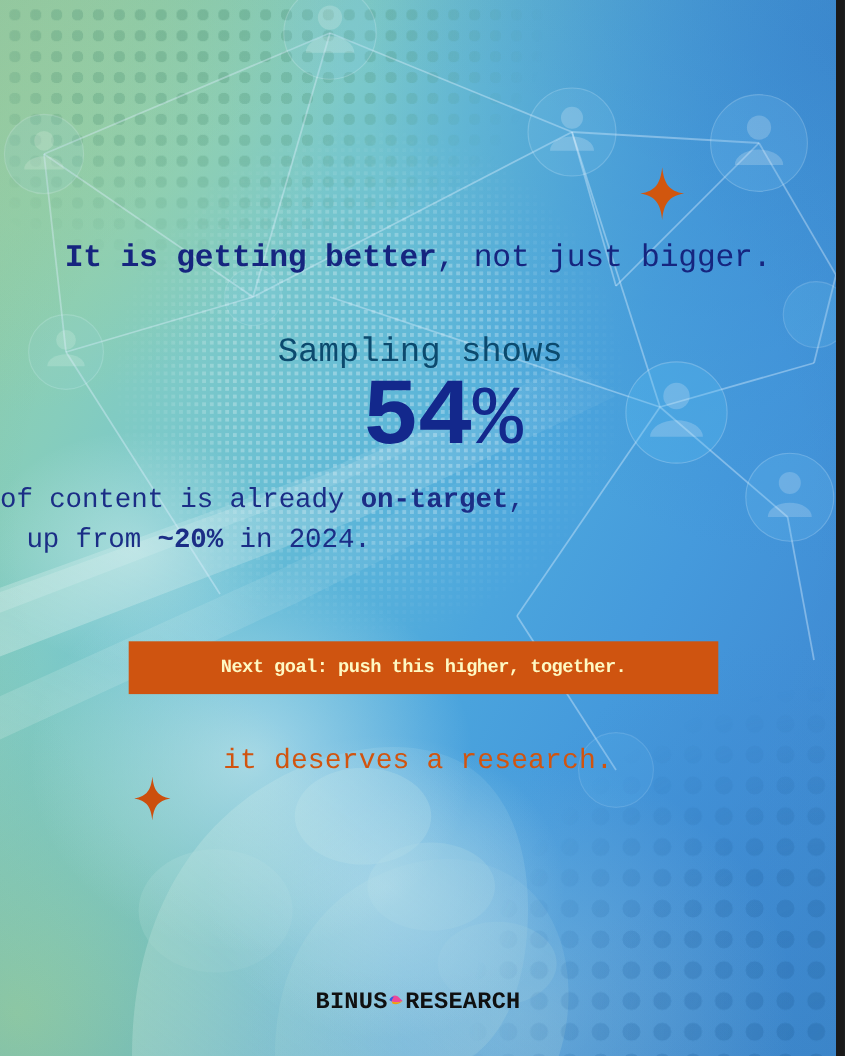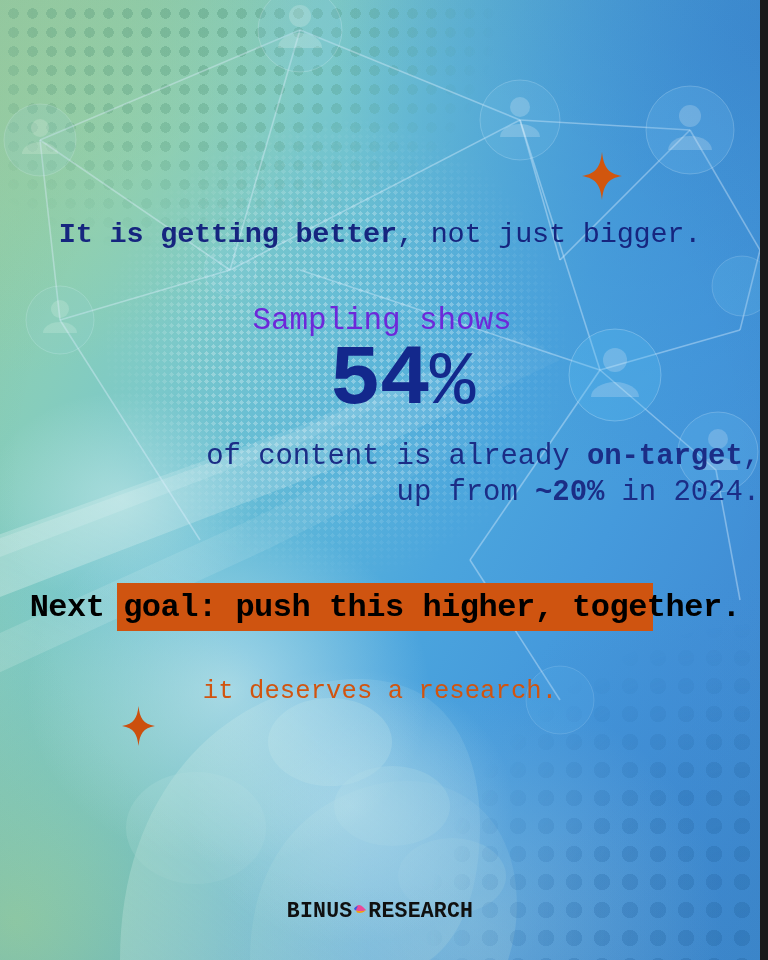--- a/index.html
+++ b/index.html
@@ -104,21 +104,21 @@
   .headline b { font-weight: 700; }
   .headline .light { font-weight: 400; }
 
   .sampling {
     position: absolute;
     top: 303px;
     left: 4px; right: 0;
     text-align: center;
     font-size: 31px;
     font-weight: 400;
-    color: #6d28d9;
+    color: #0c4a6e;
     letter-spacing: -0.1px;
   }
 
   .bignum {
     position: absolute;
     top: 337px;
     left: 0; right: 0;
     text-align: center;
     color: #13288c;
     line-height: 1;
@@ -133,45 +133,45 @@
   .bignum .pct {
     font-size: 76px;
     font-weight: 400;
     letter-spacing: -1px;
     margin-left: 1px;
   }
 
   .sub1, .sub2 {
     position: absolute;
     left: 0; right: 0;
-    text-align: right;
+    text-align: left;
     color: #1b2d86;
-    font-size: 29px;
+    font-size: 25px;
     font-weight: 400;
     letter-spacing: -0.1px;
     white-space: nowrap;
   }
   .sub1 { top: 440px; }
   .sub2 { top: 476px; padding-left: 24px; }
   .sub1 b, .sub2 b { font-weight: 700; }
 
   .banner {
     position: absolute;
     left: 117px;
     top: 583px;
     width: 536px;
     height: 48px;
     background: #cf5410;
     display: flex;
     align-items: center;
     justify-content: center;
   }
   .banner-text {
-    color: #000000;
-    font-size: 32px;
+    color: #fef9c3;
+    font-size: 17px;
     font-weight: 700;
     letter-spacing: -0.5px;
     white-space: nowrap;
   }
 
   .cta1, .cta2 {
     position: absolute;
     left: 0; right: 0;
     text-align: center;
     color: #d1540f;

